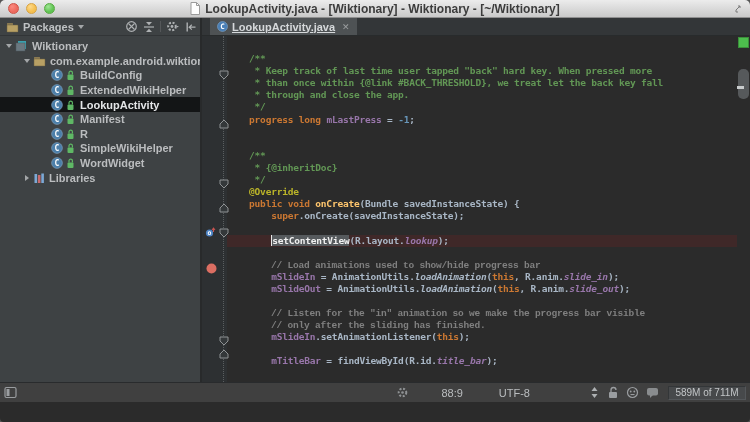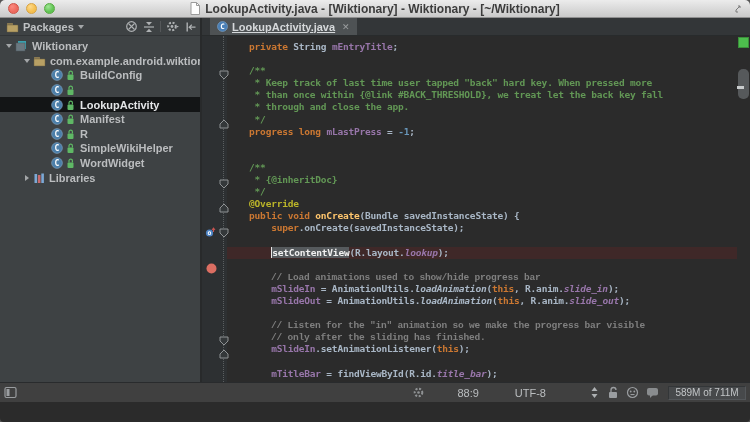--- a/index.html
+++ b/index.html
@@ -196,20 +196,21 @@
             <span class="ic">
               <svg width="12" height="12">
                 <circle cx="6" cy="6" r="5.4" fill="#4C7FA9" stroke="#83A6C2" stroke-width="0.6"></circle>
                 <text x="6" y="8.6" text-anchor="middle" font-family="DejaVu Sans Mono, monospace" font-size="8" font-weight="bold" fill="#FFFFFF">C</text>
               </svg>
               <svg width="11" height="12" style="margin-left:2px">
                 <rect x="2.5" y="5.5" width="6" height="5.5" rx="1" fill="#5FB865"></rect>
                 <path d="M4 5.5 V3.8 a1.7 1.7 0 0 1 3.4 0 V5.5" fill="none" stroke="#5FB865" stroke-width="1.2"></path>
               </svg>
             </span>
+            <span class="label">ExtendedWikiHelper</span>
           </div>
           <div class="tree-row selected" style="padding-left: 40px;">
             <span class="arr-slot"></span>
             <span class="ic">
               <svg width="12" height="12">
                 <circle cx="6" cy="6" r="5.4" fill="#4C7FA9" stroke="#83A6C2" stroke-width="0.6"></circle>
                 <text x="6" y="8.6" text-anchor="middle" font-family="DejaVu Sans Mono, monospace" font-size="8" font-weight="bold" fill="#FFFFFF">C</text>
               </svg>
               <svg width="11" height="12" style="margin-left:2px">
                 <rect x="2.5" y="5.5" width="6" height="5.5" rx="1" fill="#5FB865"></rect>
@@ -329,21 +330,20 @@
             <div class="gut-item" style="left: 3px; top: 187.5px;"><svg width="11" height="11">
                 <circle cx="4.5" cy="6" r="3.6" fill="#4E84C4"></circle>
                 <text x="4.5" y="8.4" text-anchor="middle" font-size="6.5" font-weight="bold" fill="#fff" font-family="DejaVu Sans Mono, monospace">o</text>
                 <path d="M8.5 5 V1.5 M7 3 L8.5 1.2 L10 3" stroke="#C75450" stroke-width="1.1" fill="none"></path>
               </svg></div>
             <div class="gut-item" style="left: 4px; top: 223.8px;"><svg width="11" height="11">
                 <circle cx="5.5" cy="5.5" r="5" fill="#DB6E62"></circle>
               </svg></div>
           </div>
         <div class="code-area">
-            <div class="code-line"><span class="s-kw">    private</span><span class="s-pln"> String </span><span class="s-fld">mEntryTitle</span><span class="s-pln">;</span></div>
             <div class="code-line"></div>
             <div class="code-line"><span class="s-doc">    /**</span></div>
             <div class="code-line"><span class="s-doc">     * Keep track of last time user tapped "back" hard key. When pressed more</span></div>
             <div class="code-line"><span class="s-doc">     * than once within {@link #BACK_THRESHOLD}, we treat let the back key fall</span></div>
             <div class="code-line"><span class="s-doc">     * through and close the app.</span></div>
             <div class="code-line"><span class="s-doc">     */</span></div>
             <div class="code-line"><span class="s-kw">    progress long</span><span class="s-pln"> </span><span class="s-fld">mLastPress</span><span class="s-pln"> = </span><span class="s-num">-1</span><span class="s-pln">;</span></div>
             <div class="code-line"></div>
             <div class="code-line"></div>
             <div class="code-line"><span class="s-doc">    /**</span></div>
@@ -376,21 +376,21 @@
     <svg width="13" height="13">
       <rect x="1" y="1.5" width="11" height="10" rx="1.5" fill="none" stroke="#9A9DA0" stroke-width="1.2"></rect>
       <rect x="2.5" y="3" width="3" height="7" fill="#9A9DA0"></rect>
     </svg>
     <div class="sb-right">
       <svg width="13" height="13" style="margin-right:32px">
         <circle cx="6.5" cy="6.5" r="3.8" fill="none" stroke="#8F9294" stroke-width="2" stroke-dasharray="2 1.6"></circle>
         <circle cx="6.5" cy="6.5" r="1.3" fill="#8F9294"></circle>
       </svg>
       <span class="sb-text" style="margin-right:36px">88:9</span>
-      <span class="sb-text" style="margin-right:44px">UTF-8</span>
+      <span class="sb-text" style="margin-right:60px">UTF-8</span>
       <svg width="9" height="13" style="margin-right:8px">
         <path d="M4.5 1 L7.5 5 H1.5 Z" fill="#AEB1B3"></path>
         <path d="M4.5 12 L7.5 8 H1.5 Z" fill="#AEB1B3"></path>
       </svg>
       <svg width="12" height="13" style="margin-right:7px">
         <rect x="2" y="6" width="8" height="6" rx="1" fill="#9A9DA0"></rect>
         <path d="M4 6 V4 a2.5 2.5 0 0 1 5 0" fill="none" stroke="#9A9DA0" stroke-width="1.3"></path>
       </svg>
       <svg width="13" height="13" style="margin-right:7px">
         <circle cx="6.5" cy="6.5" r="5" fill="none" stroke="#9A9DA0" stroke-width="1.2"></circle>

